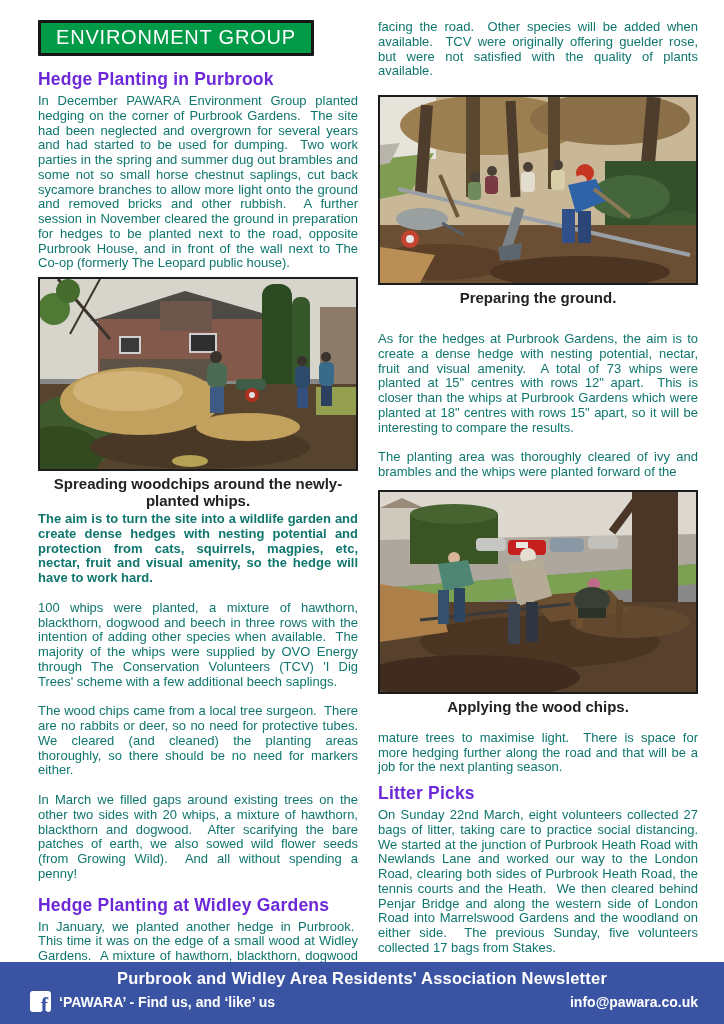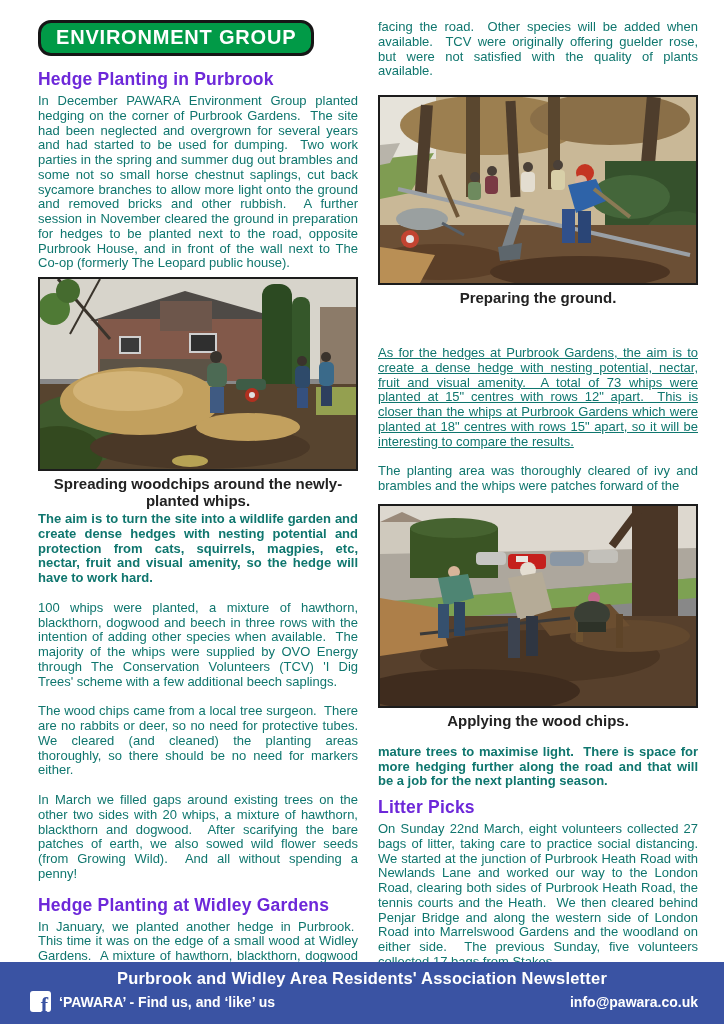--- a/index.html
+++ b/index.html
@@ -23,23 +23,23 @@
     font-size: 13px;
     line-height: 1.135;
     text-align: justify;
     color: #0f766e;
   }
   .badge-wrap { margin: 2px 0 10px 0; }
   .badge {
     display: inline-block;
     background: #019a47;
     border: 3px solid #161616;
-    border-radius: 13px;
+    border-radius: 1px;
     color: #ffffff;
-    font-weight: bold;
+    font-weight: normal;
     font-size: 20px;
     letter-spacing: 0.8px;
     padding: 3px 15px 4px 15px;
   }
   .green-heading {
     color: #6d28d9;
     font-weight: bold;
     font-size: 17.5px;
     margin-top: 13px;
     margin-bottom: 4px;
@@ -53,21 +53,21 @@
   }
   .photo svg { display: block; }
   .caption {
     font-size: 15px;
     font-weight: bold;
     color: #222222;
     text-align: center;
     margin-top: 4px;
   }
   .mt-md { margin-top: 15px; }
-  .mt-lg { margin-top: 40px; text-decoration: underline; }
+  .mt-lg { margin-top: 26px; }
   .footer {
     position: absolute;
     left: 0; right: 0; bottom: 0;
     height: 62px;
     background: #3a53a3;
     color: #ffffff;
   }
   .footer-title {
     text-align: center;
     font-weight: bold;
@@ -207,21 +207,21 @@
           <rect x="182" y="112" width="13" height="34" fill="#31508a"></rect>
           <rect x="198" y="114" width="13" height="32" fill="#2a4576"></rect>
           <line x1="214" y1="92" x2="250" y2="120" stroke="#8a7a55" stroke-width="4"></line>
           <rect x="128" y="110" width="10" height="44" fill="#7a8288" transform="rotate(18 133 132)"></rect>
           <polygon points="118,150 142,146 140,162 120,164" fill="#5d666c"></polygon>
         </svg>
       </div>
       <div class="caption">Preparing the ground.</div>
 
       <p class="para mt-lg">As for the hedges at Purbrook Gardens, the aim is to create a dense hedge with nesting potential, nectar, fruit and visual amenity.&nbsp; A total of 73 whips were planted at 15" centres with rows 12" apart.&nbsp; This is closer than the whips at Purbrook Gardens which were planted at 18" centres with rows 15" apart, so it will be interesting to compare the results.</p>
-      <p class="para mt-md">The planting area was thoroughly cleared of ivy and brambles and the whips were patches forward of the</p>
+      <p class="para mt-md">The planting area was thoroughly cleared of ivy and brambles and the whips were planted forward of the</p>
 
       <div class="photo" style="margin-top:10px;">
         <svg width="316" height="200" viewBox="0 0 316 200">
           <rect x="0" y="0" width="316" height="48" fill="#ddd8cf"></rect>
           <rect x="0" y="16" width="42" height="32" fill="#cfc9bd"></rect>
           <polygon points="0,16 22,6 44,16" fill="#9a8a7a"></polygon>
           <polygon points="0,48 316,42 316,72 0,96" fill="#ada79d"></polygon>
           <rect x="30" y="22" width="88" height="50" fill="#3a5424"></rect>
           <ellipse cx="74" cy="22" rx="44" ry="10" fill="#466330"></ellipse>
           <rect x="96" y="46" width="30" height="13" rx="4" fill="#c6c6c3"></rect>
@@ -249,21 +249,21 @@
           <polygon points="128,72 162,66 172,104 138,114" fill="#b5ab97"></polygon>
           <rect x="128" y="112" width="12" height="40" fill="#3c4350"></rect>
           <rect x="146" y="110" width="12" height="40" fill="#2f3642"></rect>
           <circle cx="214" cy="92" r="6" fill="#c06a8a"></circle>
           <ellipse cx="212" cy="108" rx="18" ry="13" fill="#3a3f35"></ellipse>
           <rect x="198" y="116" width="28" height="10" fill="#2d3228"></rect>
         </svg>
       </div>
       <div class="caption">Applying the wood chips.</div>
 
-      <p class="para" style="margin-top:16px;font-weight:bold;">mature trees to maximise light.&nbsp; There is space for more hedging further along the road and that will be a job for the next planting season.</p>
+      <p class="para" style="margin-top:16px;">mature trees to maximise light.&nbsp; There is space for more hedging further along the road and that will be a job for the next planting season.</p>
 
       <h2 class="green-heading" style="margin-top:8px;">Litter Picks</h2>
       <p class="para">On Sunday 22nd March, eight volunteers collected 27 bags of litter, taking care to practice social distancing. We started at the junction of Purbrook Heath Road with Newlands Lane and worked our way to the London Road, clearing both sides of Purbrook Heath Road, the tennis courts and the Heath.&nbsp; We then cleared behind Penjar Bridge and along the western side of London Road into Marrelswood Gardens and the woodland on either side.&nbsp; The previous Sunday, five volunteers collected 17 bags from Stakes.</p>
     </div>
   </div>
 
   <div class="footer">
     <div class="footer-title">Purbrook and Widley Area Residents' Association Newsletter</div>
     <div class="footer-row">
       <div class="footer-left">

